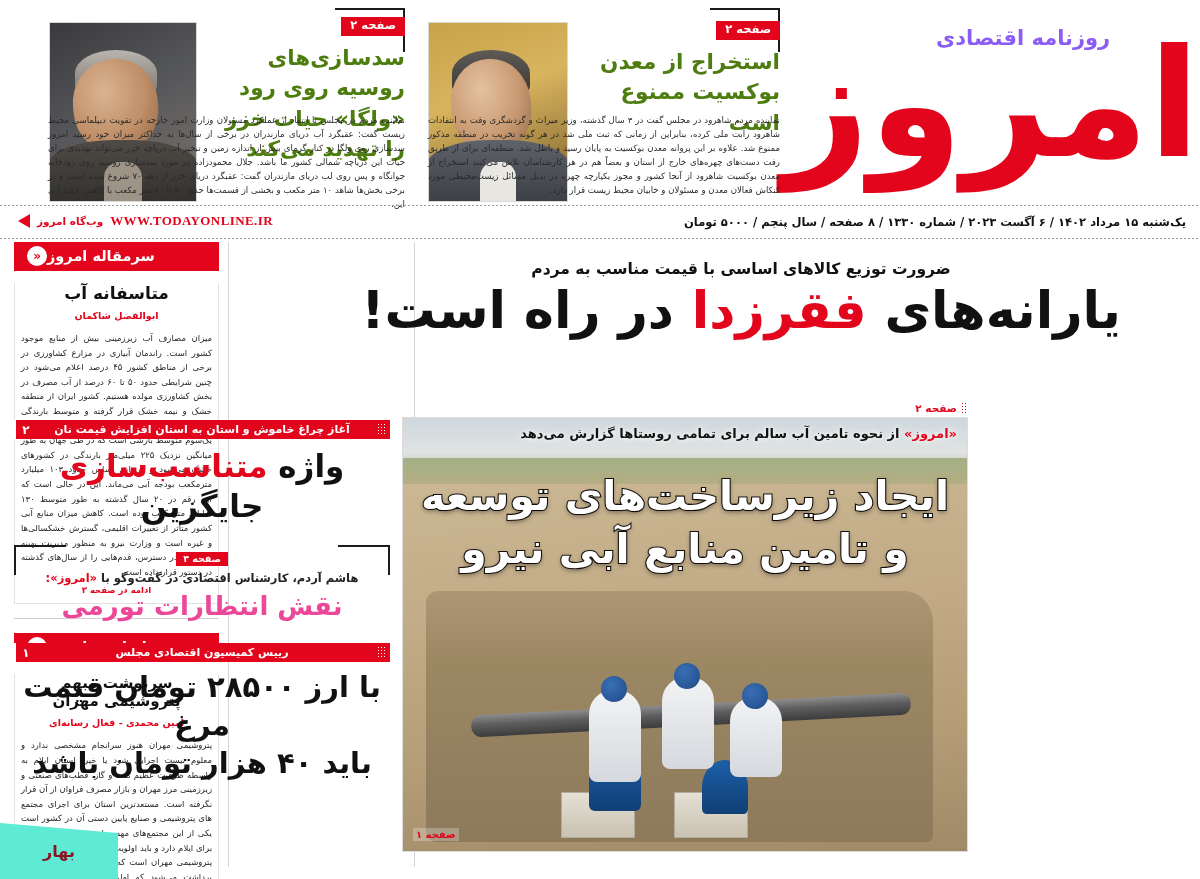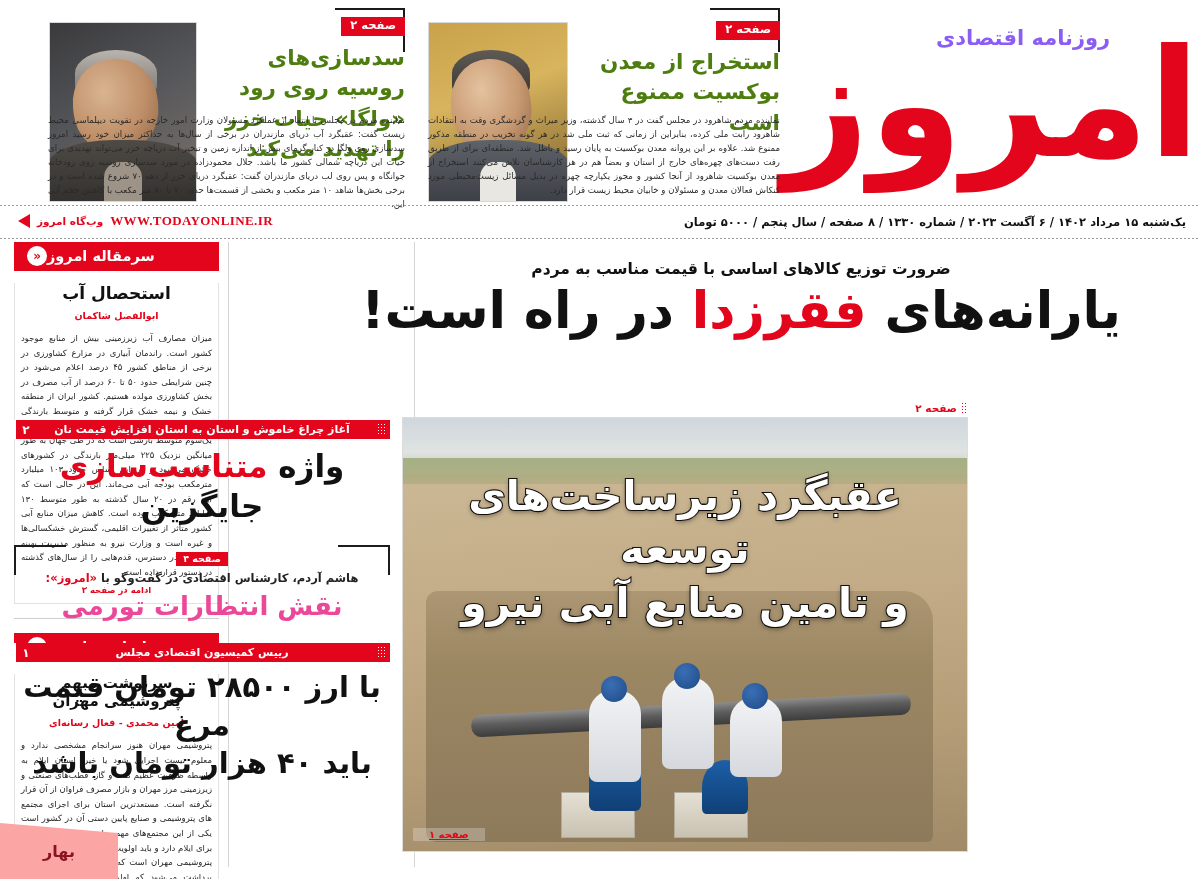--- a/index.html
+++ b/index.html
@@ -187,21 +187,21 @@
     position:absolute; top:52px; right:14px; left:14px;
     text-align:center; font-size:41px; font-weight:700; line-height:1.3;
     color:#ffffff; letter-spacing:-1.5px; direction:rtl;
     -webkit-text-stroke:2.2px #16120e;
     paint-order:stroke fill;
     text-shadow:0 2px 5px rgba(0,0,0,.45);
   }
   .bp-badge {
     position:absolute; left:10px; bottom:10px;
     font-size:10px; font-weight:700; color:#e3051b;
-    background:rgba(255,255,255,.25); padding:1px 16px;text-decoration:underline;
+    background:rgba(255,255,255,.25); padding:1px 3px;
   }
 
   
   .rcol { position:absolute; top:178px; right:810px; width:376px; }
   .nblock { position:relative; margin-bottom:10px; }
   .rbanner {
     position:relative; display:flex; align-items:center; justify-content:center;
     background:#e3051b; color:#fff; height:19px;
     font-size:11px; font-weight:700; letter-spacing:0.1px;
   }
@@ -241,21 +241,21 @@
   .rkicker { text-align:center; font-size:11.5px; font-weight:700; color:#222; margin-top:5px; }
   .rkicker .red { color:#e3051b; }
   .rhead2 {
     text-align:center; font-size:26px; font-weight:700; line-height:1.38;
     color:#ec4899; margin-top:4px; letter-spacing:-0.8px; direction:rtl;
   }
 
   
   .ribbon {
     position:absolute; left:0; bottom:0; width:118px; height:56px;
-    background:#fca5a5;
+    background:#5eead4;
     clip-path:polygon(0 0, 100% 18%, 100% 100%, 0 100%);
     display:flex; align-items:center; justify-content:center;
   }
   .ribbon span { font-size:16px; font-weight:700; color:#8b1220; letter-spacing:3px; }
 
   .sep-v { position:absolute; top:0; width:1px; background:#d5d5d5; }
 </style>
 </head>
 <body>
 
@@ -328,21 +328,21 @@
     <div class="sep-v" style="left:414px; height:625px;"></div>
 
     <div class="opcol">
 
       <div class="op-block">
         <div class="op-tag">
           <span class="chev">«</span>
           <span>سرمقاله امروز</span>
         </div>
         <div class="op-box">
-          <div class="op-title">استحصال آب</div>
+          <div class="op-title">متاسفانه آب</div>
           <div class="op-by">ابوالفضل شاکمان</div>
           <div class="op-body">میزان مصارف آب زیرزمینی بیش از منابع موجود کشور است. راندمان آبیاری در مزارع کشاورزی در برخی از مناطق کشور ۴۵ درصد اعلام می‌شود در چنین شرایطی حدود ۵۰ تا ۶۰ درصد از آب مصرف در بخش کشاورزی مولده هستیم. کشور ایران از منطقه خشک و نیمه خشک قرار گرفته و متوسط بارندگی کشور ۲۲۵ میلی متر در سال است. این رقم نزدیک یک‌سوم متوسط بارشی است که در طی جهان به طور میانگین نزدیک ۲۲۵ میلی‌متر بارندگی در کشورهای خشک می‌شود و در این اساس حدود ۱۰۳ میلیارد مترمکعب بودجه آبی می‌ماند. این در حالی است که این رقم در ۲۰ سال گذشته به طور متوسط ۱۳۰ میلیارد مترمکعب بوده است. کاهش میزان منابع آبی کشور متاثر از تغییرات اقلیمی، گسترش خشکسالی‌ها و غیره است و وزارت نیرو به منظور مدیریت بهینه منابع آب در دسترس، قدم‌هایی را از سال‌های گذشته در دستور قرار داده است.</div>
           <span class="op-more">ادامه در صفحه ۳</span>
         </div>
       </div>
 
       <div class="op-rule"></div>
 
       <div class="op-block" style="margin-top:14px;">
         <div class="op-tag">
@@ -384,23 +384,24 @@
           </div>
         <div class="worker w2">
             <div class="w-body"></div>
             <div class="w-head"></div>
           </div>
         <div class="worker w3">
             <div class="w-body"></div>
             <div class="w-head"></div>
           </div>
 
+        <div class="bp-caption"><span class="red">«امروز»</span><span> از نحوه تامین آب سالم برای تمامی روستاها گزارش می‌دهد</span></div>
 
         <div class="bp-overlay">
-          <div>عقبگرد زیرساخت‌های توسعه</div>
+          <div>ایجاد زیرساخت‌های توسعه</div>
           <div>و تامین منابع آبی نیرو</div>
         </div>
 
         <span class="bp-badge">صفحه ۱</span>
       </div>
     </div>
 
     <div class="rcol">
 
       <div class="nblock">

